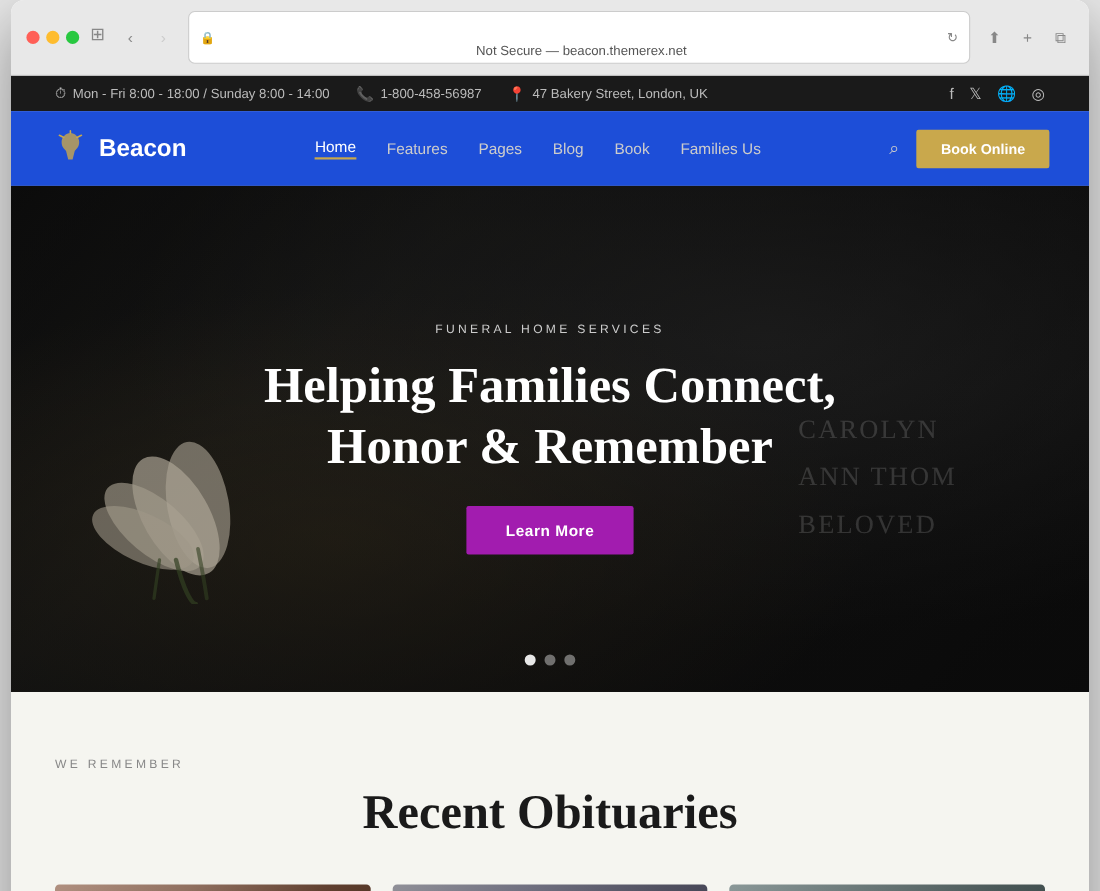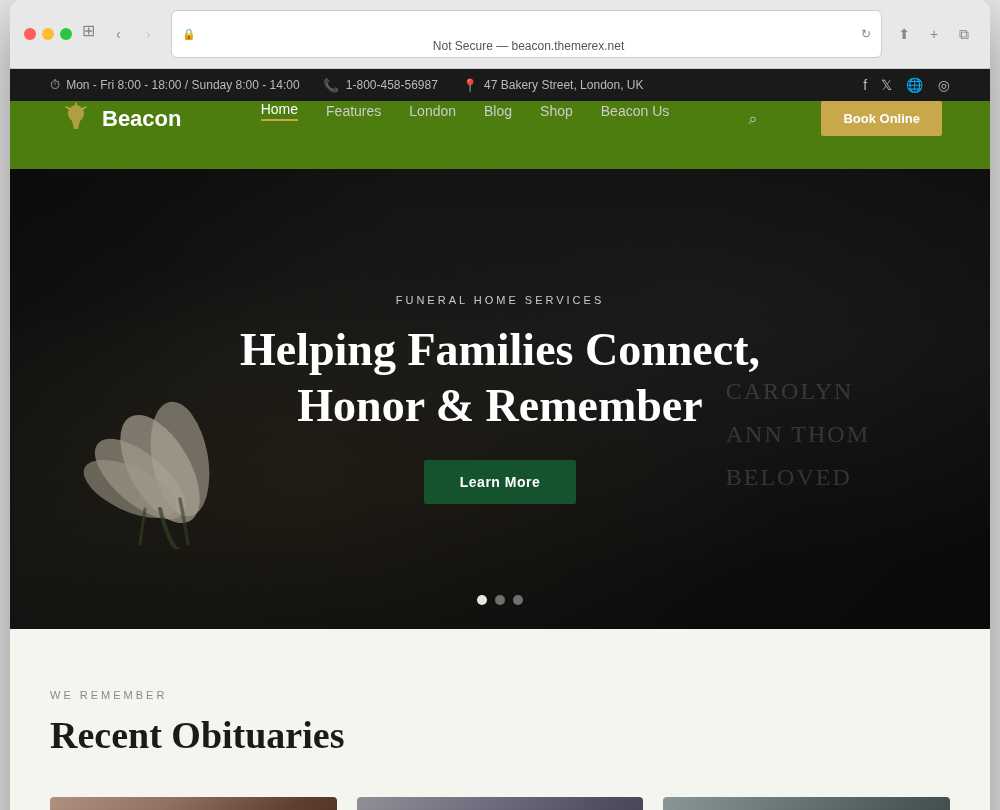--- a/index.html
+++ b/index.html
@@ -68,24 +68,24 @@
 
     .top-bar-left { display: flex; gap: 24px; align-items: center; }
     .top-bar-item { display: flex; align-items: center; gap: 6px; color: #bbb; }
     .top-bar-icon { font-size: 13px; }
 
     .top-bar-social { display: flex; gap: 14px; }
     .social-icon { color: #bbb; font-size: 14px; cursor: pointer; text-decoration: none; }
 
     
     .main-nav {
-      background: #4d7c0f;
-      padding: 0 48px;
-      display: flex;
-      align-items: flex-start;
+      background: #1d4ed8;
+      padding: 0 36px;
+      display: flex;
+      align-items: center;
       justify-content: space-between;
       height: 68px;
     }
 
     .logo { display: flex; align-items: center; gap: 8px; color: #fff; font-size: 22px; font-weight: 600; }
     .logo-icon { width: 36px; height: 36px; }
 
     .nav-links { display: flex; gap: 28px; align-items: center; }
     .nav-link { color: #ccc; text-decoration: none; font-size: 14px; font-weight: 500; }
     .nav-link.active { color: #fff; border-bottom: 2px solid #c9a84c; padding-bottom: 2px; }
@@ -95,21 +95,20 @@
 
     .book-btn {
       background: #c9a84c;
       color: #fff;
       border: none;
       padding: 10px 22px;
       font-size: 13px;
       font-weight: 600;
       cursor: pointer;
       border-radius: 2px;
-      margin-left: 48px;
     }
 
     
     .hero {
       position: relative;
       height: 460px;
       background: #1a1a1a;
       overflow: hidden;
       display: flex;
       align-items: center;
@@ -157,21 +156,21 @@
 
     .hero-title {
       font-size: 46px;
       font-weight: 700;
       line-height: 1.2;
       margin-bottom: 27px;
       font-family: Georgia, 'Times New Roman', serif;
     }
 
     .hero-btn {
-      background: #14532d;
+      background: #a21caf;
       color: #fff;
       border: none;
       padding: 14px 36px;
       font-size: 14px;
       font-weight: 600;
       cursor: pointer;
       border-radius: 2px;
       letter-spacing: 0.5px;
     }
 
@@ -202,22 +201,22 @@
 
     .section-subtitle {
       font-size: 11px;
       letter-spacing: 3px;
       color: #888;
       text-transform: uppercase;
       margin-bottom: 12px;
     }
 
     .section-title {
-      text-align: left;
-      font-size: 38px;
+      text-align: center;
+      font-size: 44px;
       font-weight: 700;
       color: #1a1a1a;
       font-family: Georgia, 'Times New Roman', serif;
       margin-bottom: 40px;
     }
 
     .obituaries-grid {
       display: grid;
       grid-template-columns: repeat(3, 1fr);
       gap: 20px;
@@ -328,24 +327,24 @@
         <svg class="logo-icon" viewBox="0 0 36 36" fill="none">
           <path d="M18 4 C14 4 10 8 10 12 C10 16 12 18 14 20 L16 28 L20 28 L22 20 C24 18 26 16 26 12 C26 8 22 4 18 4Z" fill="#c9a84c" opacity="0.8"></path>
           <path d="M12 8 L8 6 M18 4 L18 2 M24 8 L28 6" stroke="#c9a84c" stroke-width="1.5" stroke-linecap="round"></path>
         </svg>
         <span>Beacon</span>
       </div>
 
       <div class="nav-links">
         <a class="nav-link active">Home</a>
         <a class="nav-link">Features</a>
-        <a class="nav-link">London</a>
+        <a class="nav-link">Pages</a>
         <a class="nav-link">Blog</a>
-        <a class="nav-link">Shop</a>
-        <a class="nav-link">Beacon Us</a>
+        <a class="nav-link">Book</a>
+        <a class="nav-link">Families Us</a>
       </div>
 
       <div class="nav-right">
         <span class="search-icon">⌕</span>
         <button class="book-btn">Book Online</button>
       </div>
     </nav>
 
     <section class="hero">
       <div class="hero-bg-image"></div>

